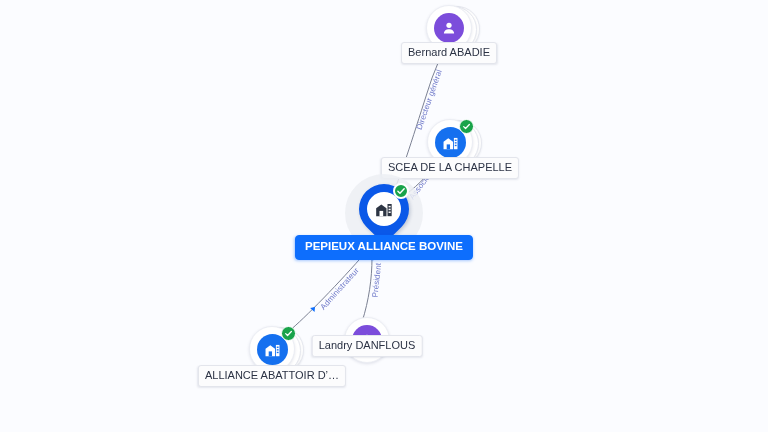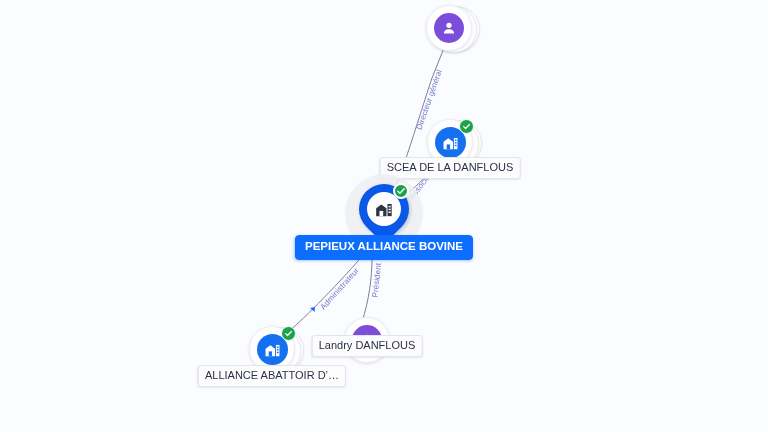--- a/index.html
+++ b/index.html
@@ -212,20 +212,21 @@
     <div class="stack" style="left:-19px; top:-22.5px; width:45px; height:45px;"></div>
     <div class="circle-node">
       <div class="avatar">
         <svg width="18" height="18" viewBox="0 0 24 24" aria-hidden="true">
           <circle cx="12" cy="8.4" r="3.5" fill="#ffffff"></circle>
           <path d="M5.2 19.2c0-3.6 3.1-5.6 6.8-5.6s6.8 2 6.8 5.6z" fill="#ffffff"></path>
         </svg>
       </div>
     </div>
   </div>
+  <div class="node-label" style="left:449px; top:42px;">Bernard ABADIE</div>
 
   <div class="node" style="left:450px; top:142px;">
     <div class="stack" style="left:-14px; top:-22px; width:44px; height:44px;"></div>
     <div class="stack" style="left:-18px; top:-22.5px; width:45px; height:45px;"></div>
     <div class="circle-node">
       <div class="company-badge">
         <svg width="19" height="19" viewBox="0 0 24 24" aria-hidden="true">
           <path d="M3.2 20.5V11l6-4.3 6 4.3v9.5z" fill="#ffffff"></path>
           <rect x="16.3" y="6.2" width="4.5" height="14.3" fill="#ffffff"></rect>
           <rect x="17.4" y="8.3" width="2.3" height="1.7" fill="#1570ef"></rect>
@@ -234,21 +235,21 @@
           <rect x="7.2" y="14.4" width="4.2" height="6.1" fill="#1570ef"></rect>
         </svg>
       </div>
       <div class="check-badge">
         <svg width="9" height="9" viewBox="0 0 24 24" aria-hidden="true">
           <path d="M4.5 12.4l5 5L19.6 6.8" fill="none" stroke="#ffffff" stroke-width="3.4" stroke-linecap="round" stroke-linejoin="round"></path>
         </svg>
       </div>
     </div>
   </div>
-  <div class="node-label" style="left:450px; top:157px;">SCEA DE LA DANFLOUS</div>
+  <div class="node-label" style="left:450px; top:157px;">SCEA DE LA CHAPELLE</div>
 
   <div class="node" style="left:384px; top:212px;">
     <div class="pin-halo"></div>
     <div class="pin-wrap">
       <div class="pin-shape"></div>
       <div class="pin-inner">
         <svg width="20" height="20" viewBox="0 0 24 24" aria-hidden="true">
           <path d="M2.6 20.6V11l6.2-4.4 6.2 4.4v9.6z" fill="#2d3543"></path>
           <rect x="16.2" y="6.0" width="5.0" height="14.6" fill="#2d3543"></rect>
           <rect x="17.5" y="8.2" width="2.5" height="1.8" fill="#ffffff"></rect>

